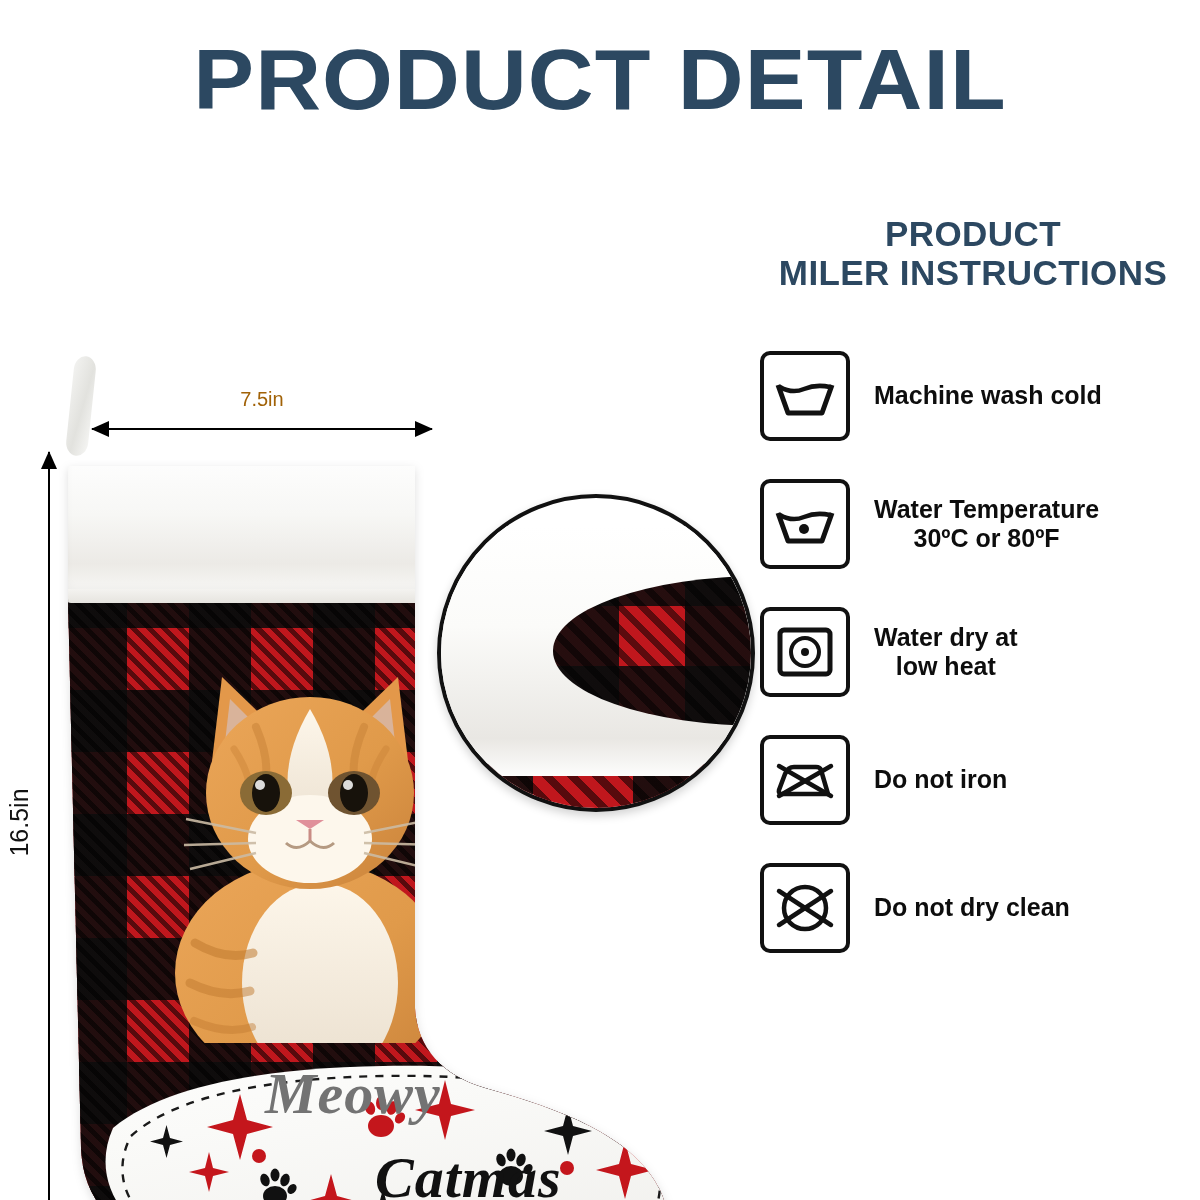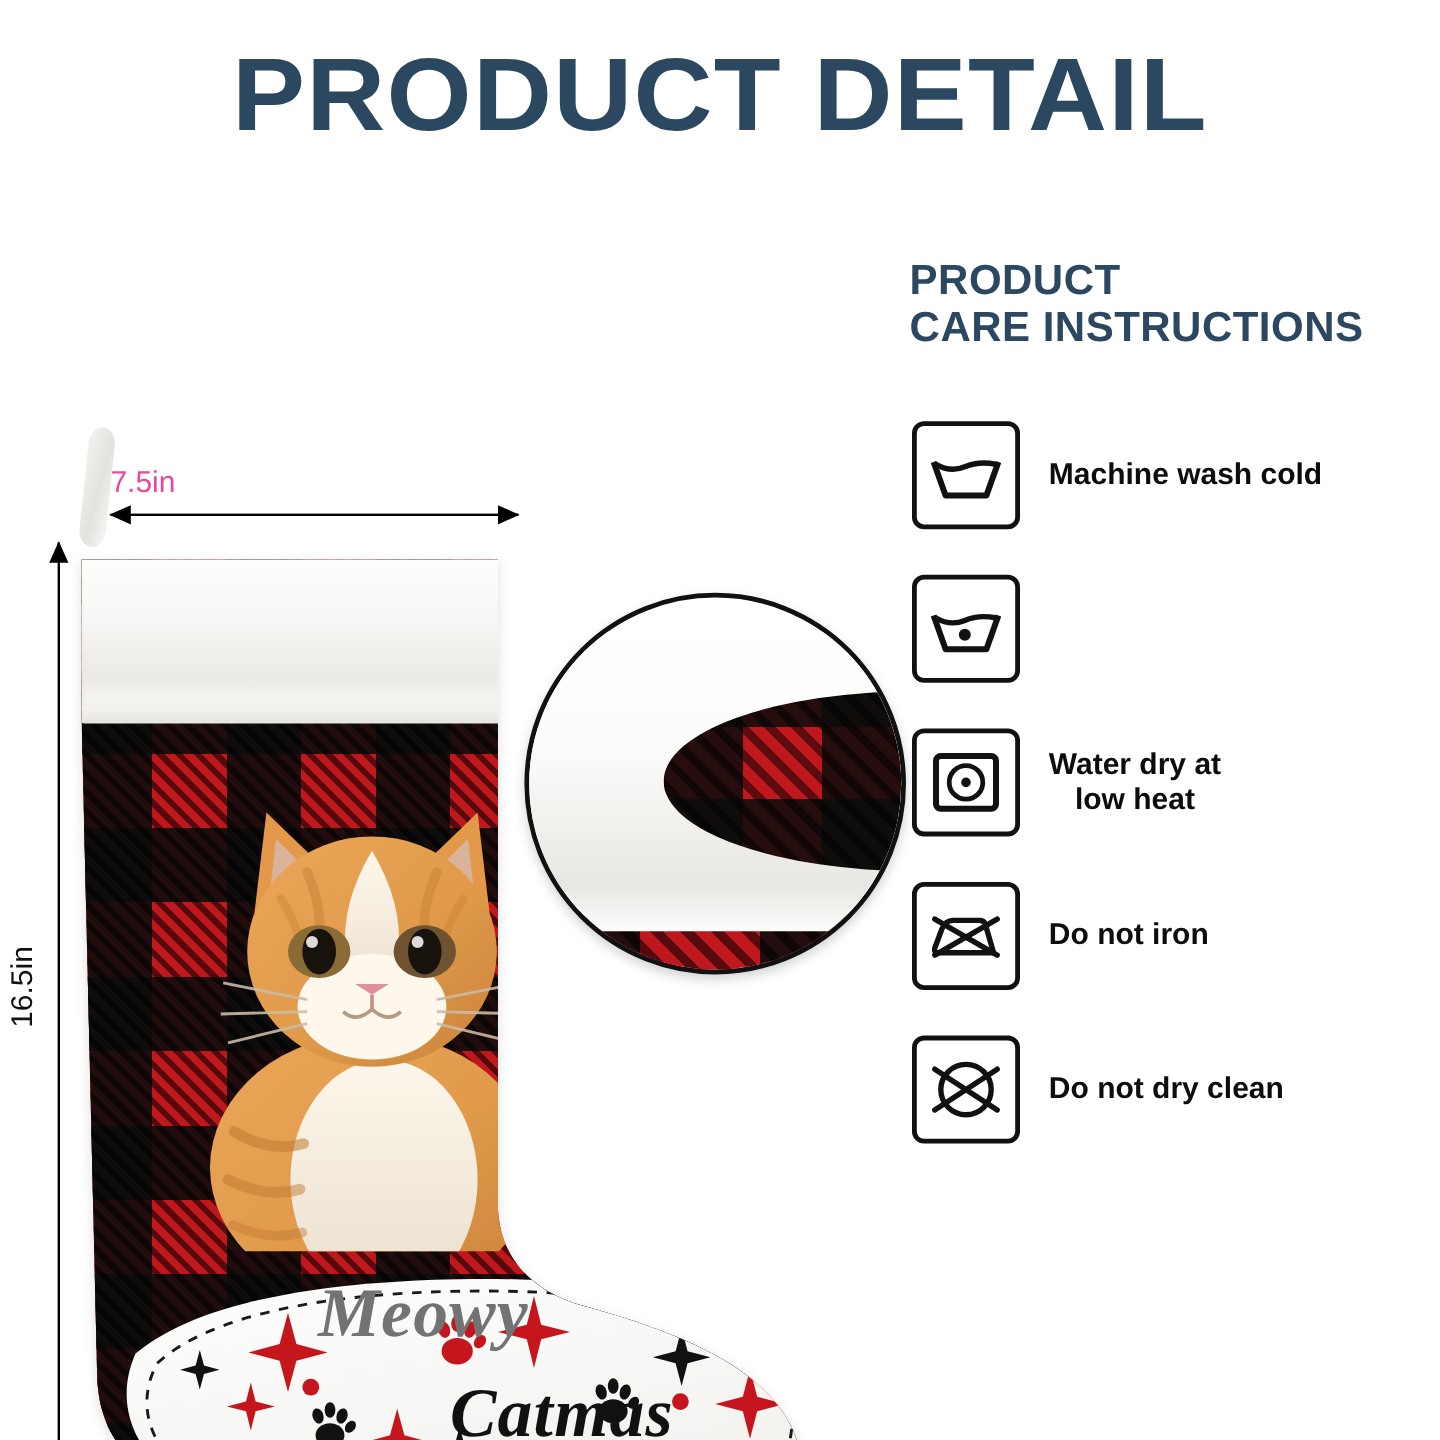--- a/index.html
+++ b/index.html
@@ -30,22 +30,22 @@
 
   
   .dim-h{position:absolute;left:92px;top:268px;width:340px;height:2px;background:#000;}
   .dim-h:before,.dim-h:after{
     content:"";position:absolute;top:-7px;width:0;height:0;
     border-top:8px solid transparent;border-bottom:8px solid transparent;
   }
   .dim-h:before{left:-1px;border-right:18px solid #000;}
   .dim-h:after{right:-1px;border-left:18px solid #000;}
   .dim-h-label{
-    position:absolute;left:92px;top:228px;width:340px;text-align:left;
-    font-size:25px;color:#ec4899;font-family:"Liberation Sans", sans-serif;
+    position:absolute;left:92px;top:228px;width:340px;text-align:center;
+    font-size:20px;color:#a16207;font-family:"Liberation Sans", sans-serif;
   }
 
   
   .dim-v{position:absolute;left:48px;top:292px;width:2px;height:772px;background:#000;}
   .dim-v:before,.dim-v:after{
     content:"";position:absolute;left:-7px;width:0;height:0;
     border-left:8px solid transparent;border-right:8px solid transparent;
   }
   .dim-v:before{top:-1px;border-bottom:18px solid #000;}
   .dim-v:after{bottom:-1px;border-top:18px solid #000;}
@@ -194,21 +194,21 @@
       repeating-linear-gradient(0deg, rgba(12,12,12,.86) 0 60px, rgba(12,12,12,0) 60px 120px);
   }
 
   
   .care-panel{position:absolute;left:758px;top:214px;width:430px;}
   .care-title{
     font-family:"Liberation Sans", sans-serif;
     font-weight:bold;font-size:35px;line-height:1.12;
     color:#2c4861;letter-spacing:.4px;
   }
-  .care-title span{display:block;}
+  .care-title span{display:block;text-align:center;}
   .care-list{position:absolute;left:2px;top:118px;width:430px;text-align:center;}
   .care-row{
     position:relative;height:128px;
     display:flex;align-items:center;
   }
   .care-icon{
     width:90px;height:90px;flex:0 0 90px;
     border:4px solid #111;border-radius:10px;
     box-sizing:border-box;
     display:flex;align-items:center;justify-content:center;
@@ -379,21 +379,21 @@
         <div class="mag-cuff"></div>
         <div class="mag-fish"></div>
 
       </div>
     </div>
   </div>
 
   <div class="care-panel">
     <div class="care-title">
       <span>PRODUCT</span>
-      <span>CARE INSTRUCTIONS</span>
+      <span>MILER INSTRUCTIONS</span>
     </div>
 
     <div class="care-list">
 
       <div class="care-row">
         <div class="care-icon">
           <svg width="62" height="46" viewBox="0 0 62 46">
             <path d="M4 12 L14 40 H48 L58 12" fill="none" stroke="#111" stroke-width="5" stroke-linejoin="round"></path>
             <path d="M6 14 q12 7 24 2 q12 -5 26 -2" fill="none" stroke="#111" stroke-width="4.5" stroke-linecap="round"></path>
           </svg>
@@ -402,20 +402,22 @@
       </div>
 
       <div class="care-row">
         <div class="care-icon">
           <svg width="62" height="46" viewBox="0 0 62 46">
             <path d="M4 12 L14 40 H48 L58 12" fill="none" stroke="#111" stroke-width="5" stroke-linejoin="round"></path>
             <path d="M6 14 q12 7 24 2 q12 -5 26 -2" fill="none" stroke="#111" stroke-width="4.5" stroke-linecap="round"></path>
             <circle cx="30" cy="28" r="5" fill="#111"></circle>
           </svg>
         </div>
+        <div class="care-label">Water Temperature
+30ºC or 80ºF</div>
       </div>
 
       <div class="care-row">
         <div class="care-icon">
           <svg width="60" height="54" viewBox="0 0 60 54">
             <rect x="5" y="5" width="50" height="44" rx="4" fill="none" stroke="#111" stroke-width="5"></rect>
             <circle cx="30" cy="27" r="14" fill="none" stroke="#111" stroke-width="4"></circle>
             <circle cx="30" cy="27" r="4" fill="#111"></circle>
           </svg>
         </div>

